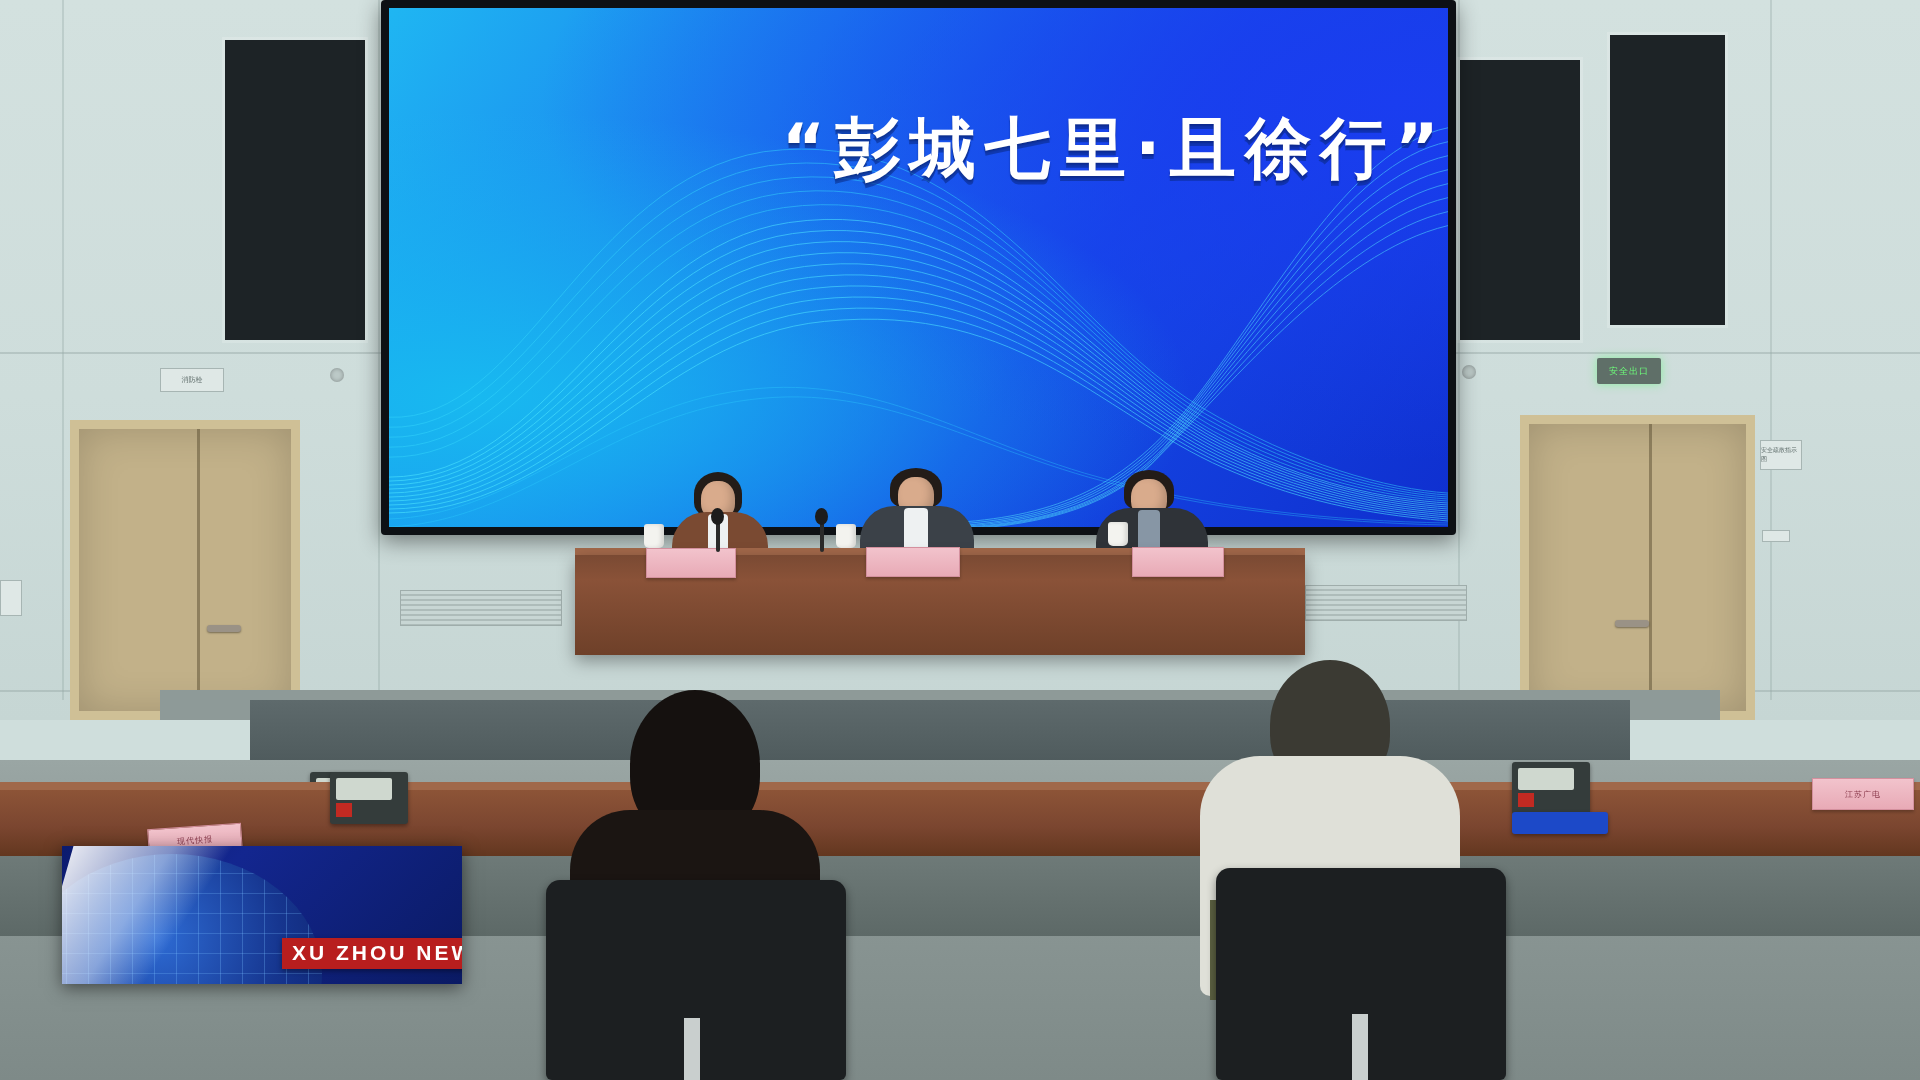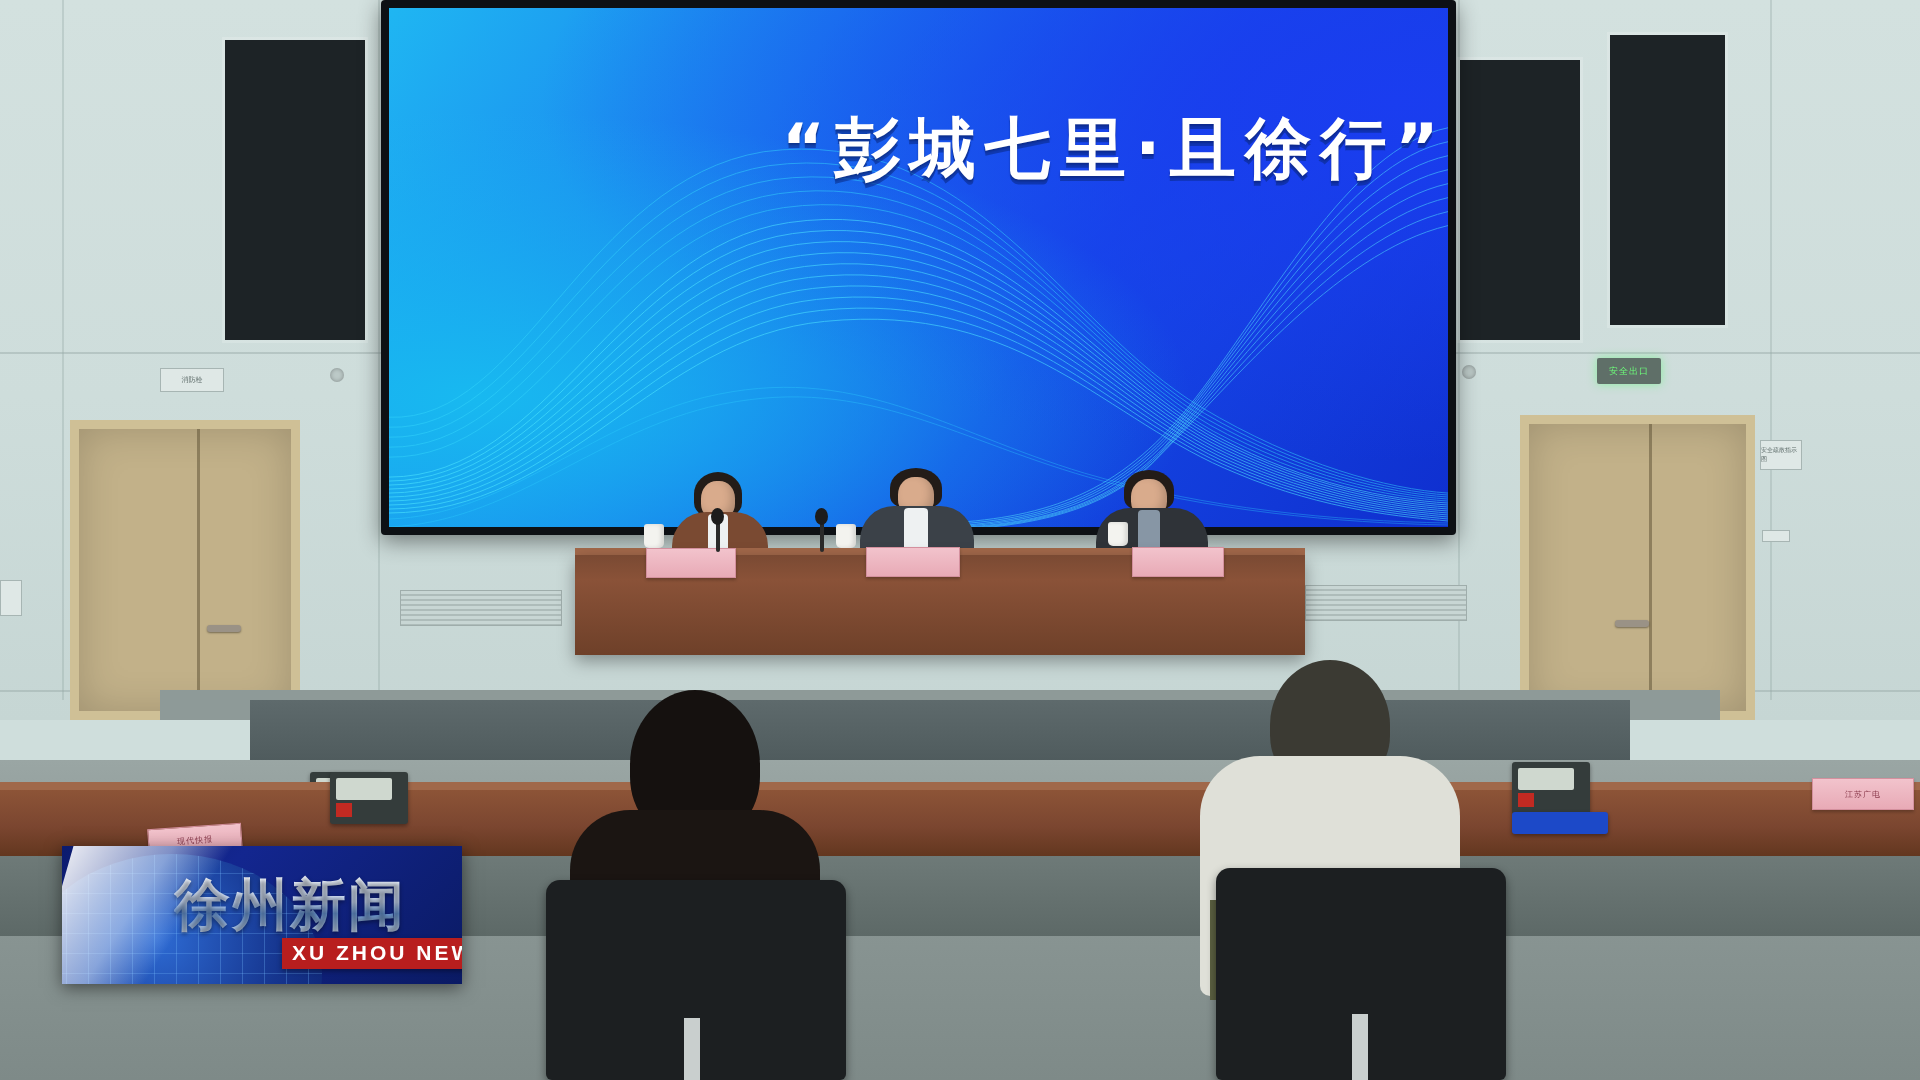--- a/index.html
+++ b/index.html
@@ -420,20 +420,19 @@
   <div class="chair" style="left:546px;top:880px;width:300px;height:200px;"></div>
   <div class="chair-stem" style="left:684px;top:1018px;height:62px;"></div>
   <div class="chair" style="left:1216px;top:868px;width:290px;height:212px;"></div>
   <div class="chair-stem" style="left:1352px;top:1014px;height:66px;"></div>
 
 
   <div class="banner">
     <div class="banner-globe"></div>
     <div class="banner-grid"></div>
     <div class="banner-swoosh"></div>
-    <div class="banner-cn">徐州新闻</div>
     <div class="banner-en">XU ZHOU NEWS</div>
   </div>
 
   <div class="bar top"></div>
   <div class="bar bottom"></div>
 
 </div>
 
 </body></html>

